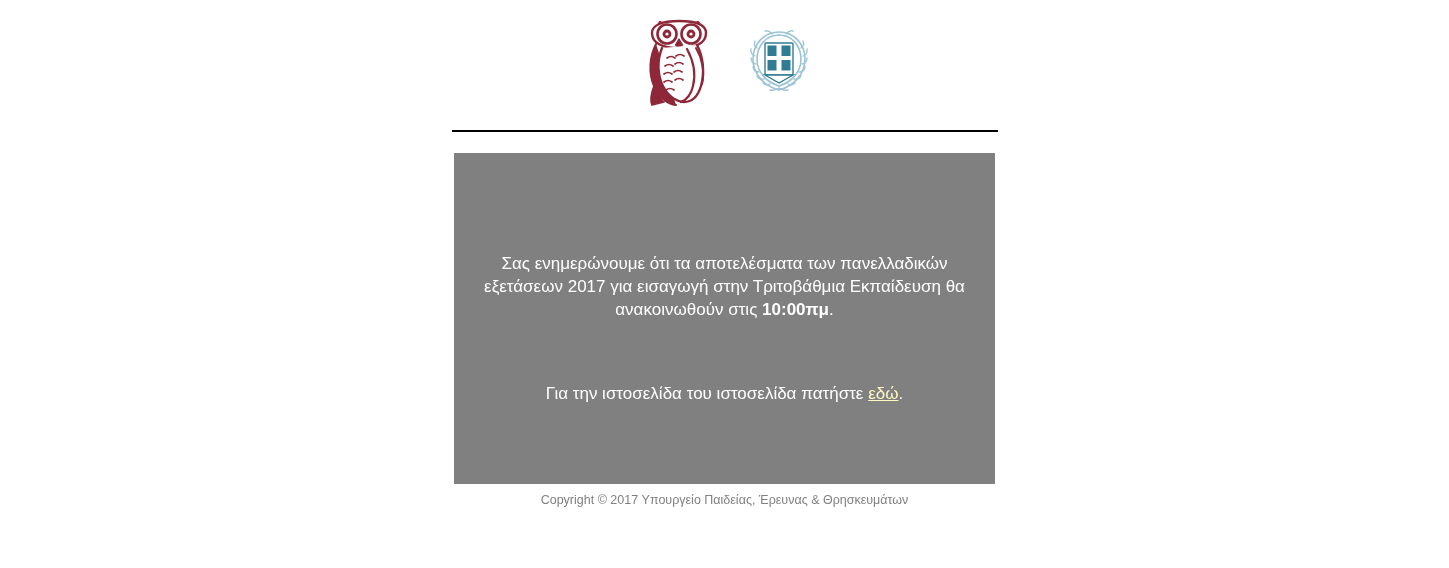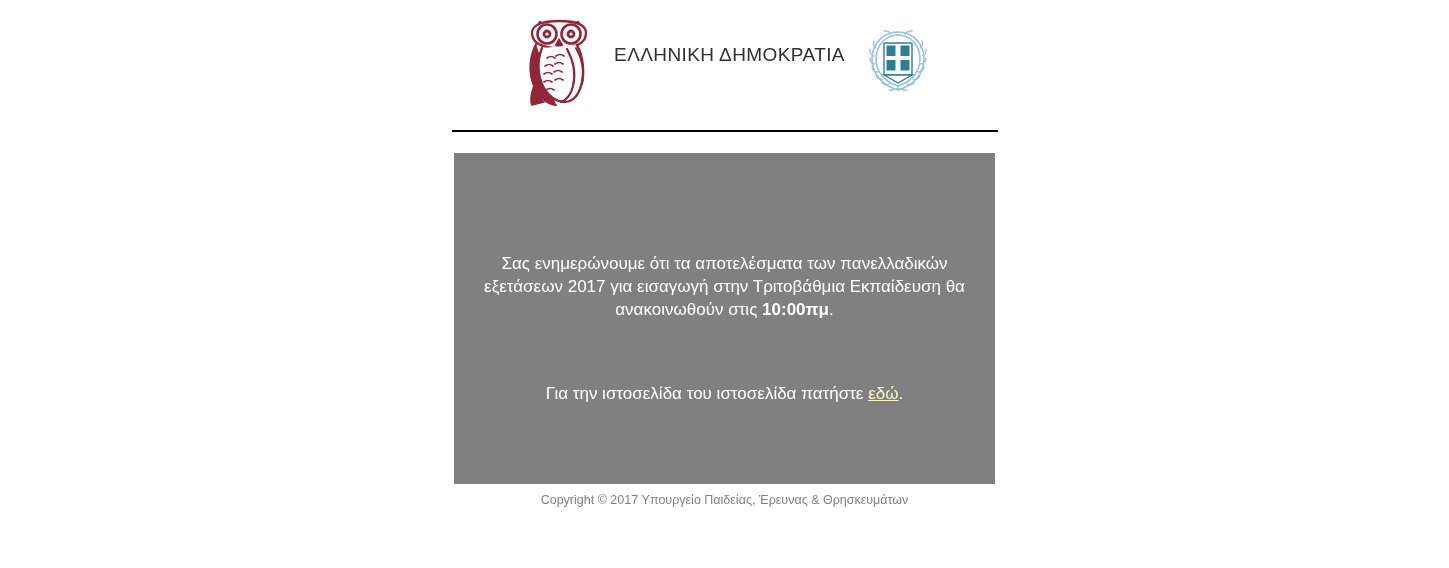--- a/index.html
+++ b/index.html
@@ -176,21 +176,20 @@
         <path d="M26 78 q4 -3 8 0" stroke="#8e2838" stroke-width="1.7" fill="none"></path>
         <path d="M36 44 q4 -3 8 0" stroke="#8e2838" stroke-width="1.7" fill="none"></path>
         <path d="M35 52 q4 -3 8 0" stroke="#8e2838" stroke-width="1.7" fill="none"></path>
         <path d="M34 60 q4 -3 8 0" stroke="#8e2838" stroke-width="1.7" fill="none"></path>
         <path d="M35 68 q4 -3 8 0" stroke="#8e2838" stroke-width="1.7" fill="none"></path>
         <path d="M14 74 C11 82 10 88 12 93 L24 90" fill="#8e2838" stroke="#8e2838" stroke-width="1.8"></path>
       </g>
     </svg>
 
     <div class="logo-words">
-      <div class="logo-line1">ΕΛΛΗΝΙΚΗ ΔΗΜΟΚΡΑΤΙΑ</div>
     </div>
 
     <svg class="crest-mark" viewBox="0 0 62 72" aria-hidden="true">
       <g fill="none" stroke="#9cc3d5" stroke-width="1.6" stroke-linecap="round">
         <path d="M31 6 C16 6 5 18 5 33 C5 48 16 60 31 64 C46 60 57 48 57 33 C57 18 46 6 31 6 Z"></path>
         <path d="M31 9 C18 9 9 20 9 33 C9 46 18 56 31 60"></path>
         <path d="M31 9 C44 9 53 20 53 33 C53 46 44 56 31 60"></path>
         <g stroke-width="1.3">
           <path d="M9 22 q-4 -3 -2 -7"></path>
             <path d="M7 30 q-5 -2 -4 -7"></path>

